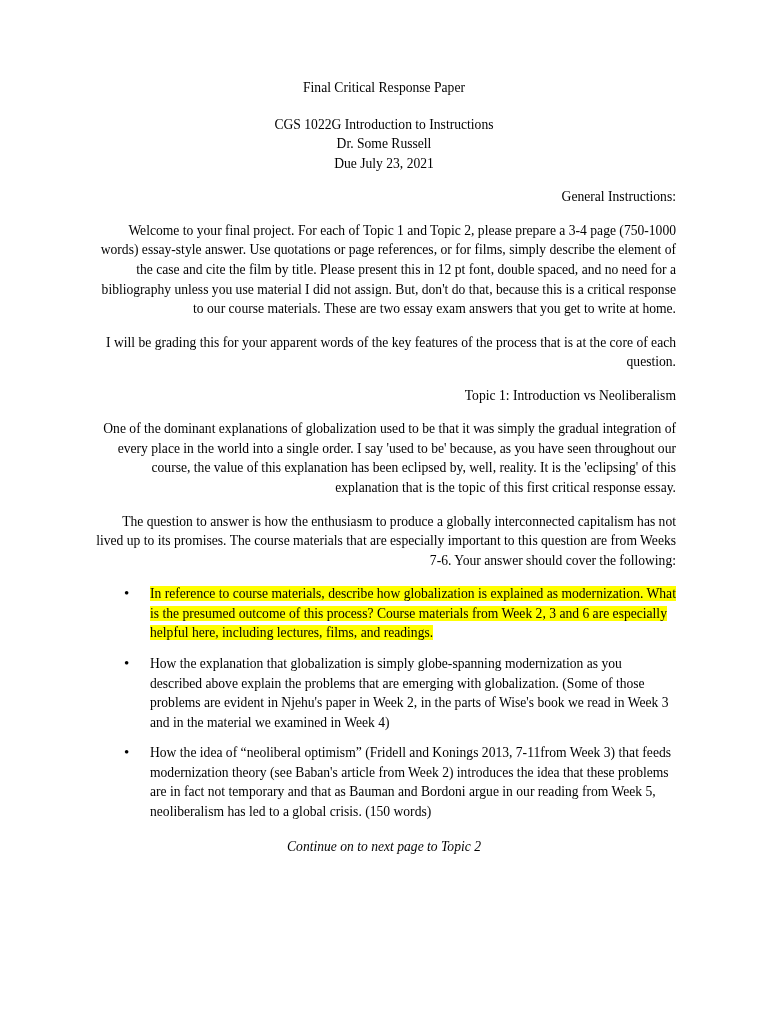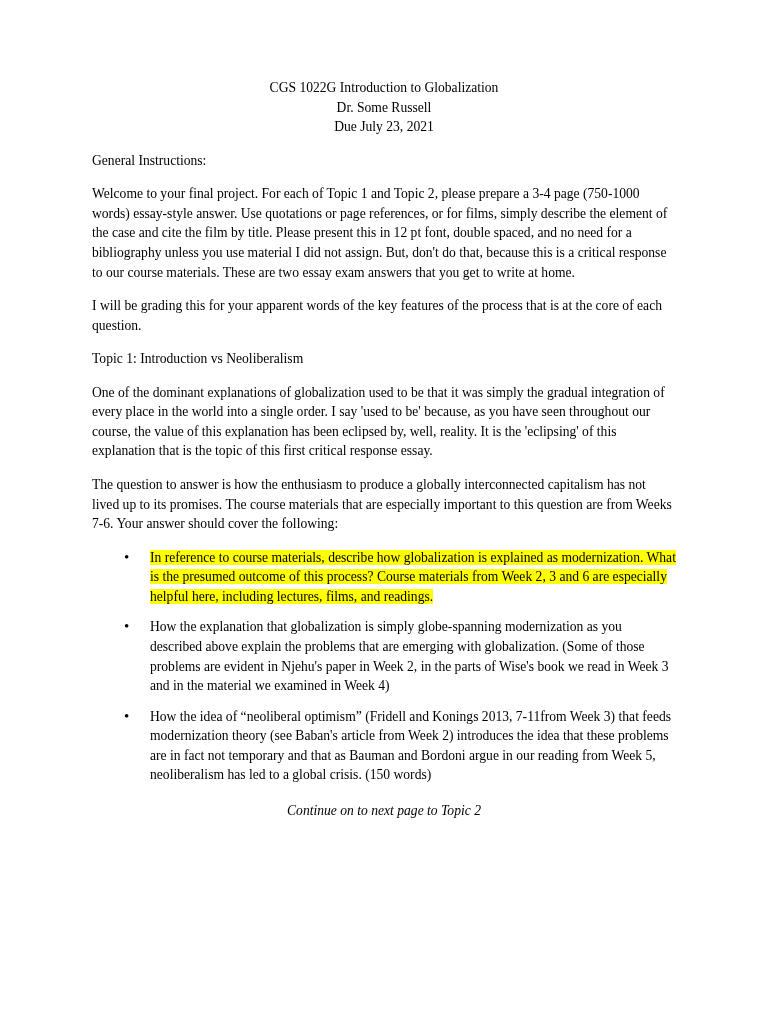--- a/index.html
+++ b/index.html
@@ -32,21 +32,21 @@
   }
   .title-line {
     margin: 0;
     padding: 0;
   }
   .title-main {
     margin-bottom: 17px;
   }
   p.para {
     margin: 0 0 14px 0;
-    text-align: left;
+    text-align: right;
   }
   ul.bullets {
     list-style: none;
     margin: 0 0 10px 0;
     padding: 0;
   }
   ul.bullets li {
     position: relative;
     padding-left: 58px;
     margin-bottom: 11px;
@@ -67,21 +67,22 @@
     margin-top: 16px;
   }
 </style>
 </head>
 <body>
 
 <div class="page">
   <div class="doc-body">
 
     <div class="title-block">
-      <div class="title-line">CGS 1022G Introduction to Globalization</div>
+      <div class="title-line title-main">Final Critical Response Paper</div>
+      <div class="title-line">CGS 1022G Introduction to Instructions</div>
       <div class="title-line">Dr. Some Russell</div>
       <div class="title-line">Due July 23, 2021</div>
     </div>
 
     <p class="para">General Instructions:</p>
 
     <p class="para">Welcome to your final project. For each of Topic 1 and Topic 2, please prepare a 3-4 page (750-1000 words) essay-style answer. Use quotations or page references, or for films, simply describe the element of the case and cite the film by title. Please present this in 12 pt font, double spaced, and no need for a bibliography unless you use material I did not assign. But, don't do that, because this is a critical response to our course materials. These are two essay exam answers that you get to write at home.</p>
 
     <p class="para">I will be grading this for your apparent words of the key features of the process that is at the core of each question.</p>
 

